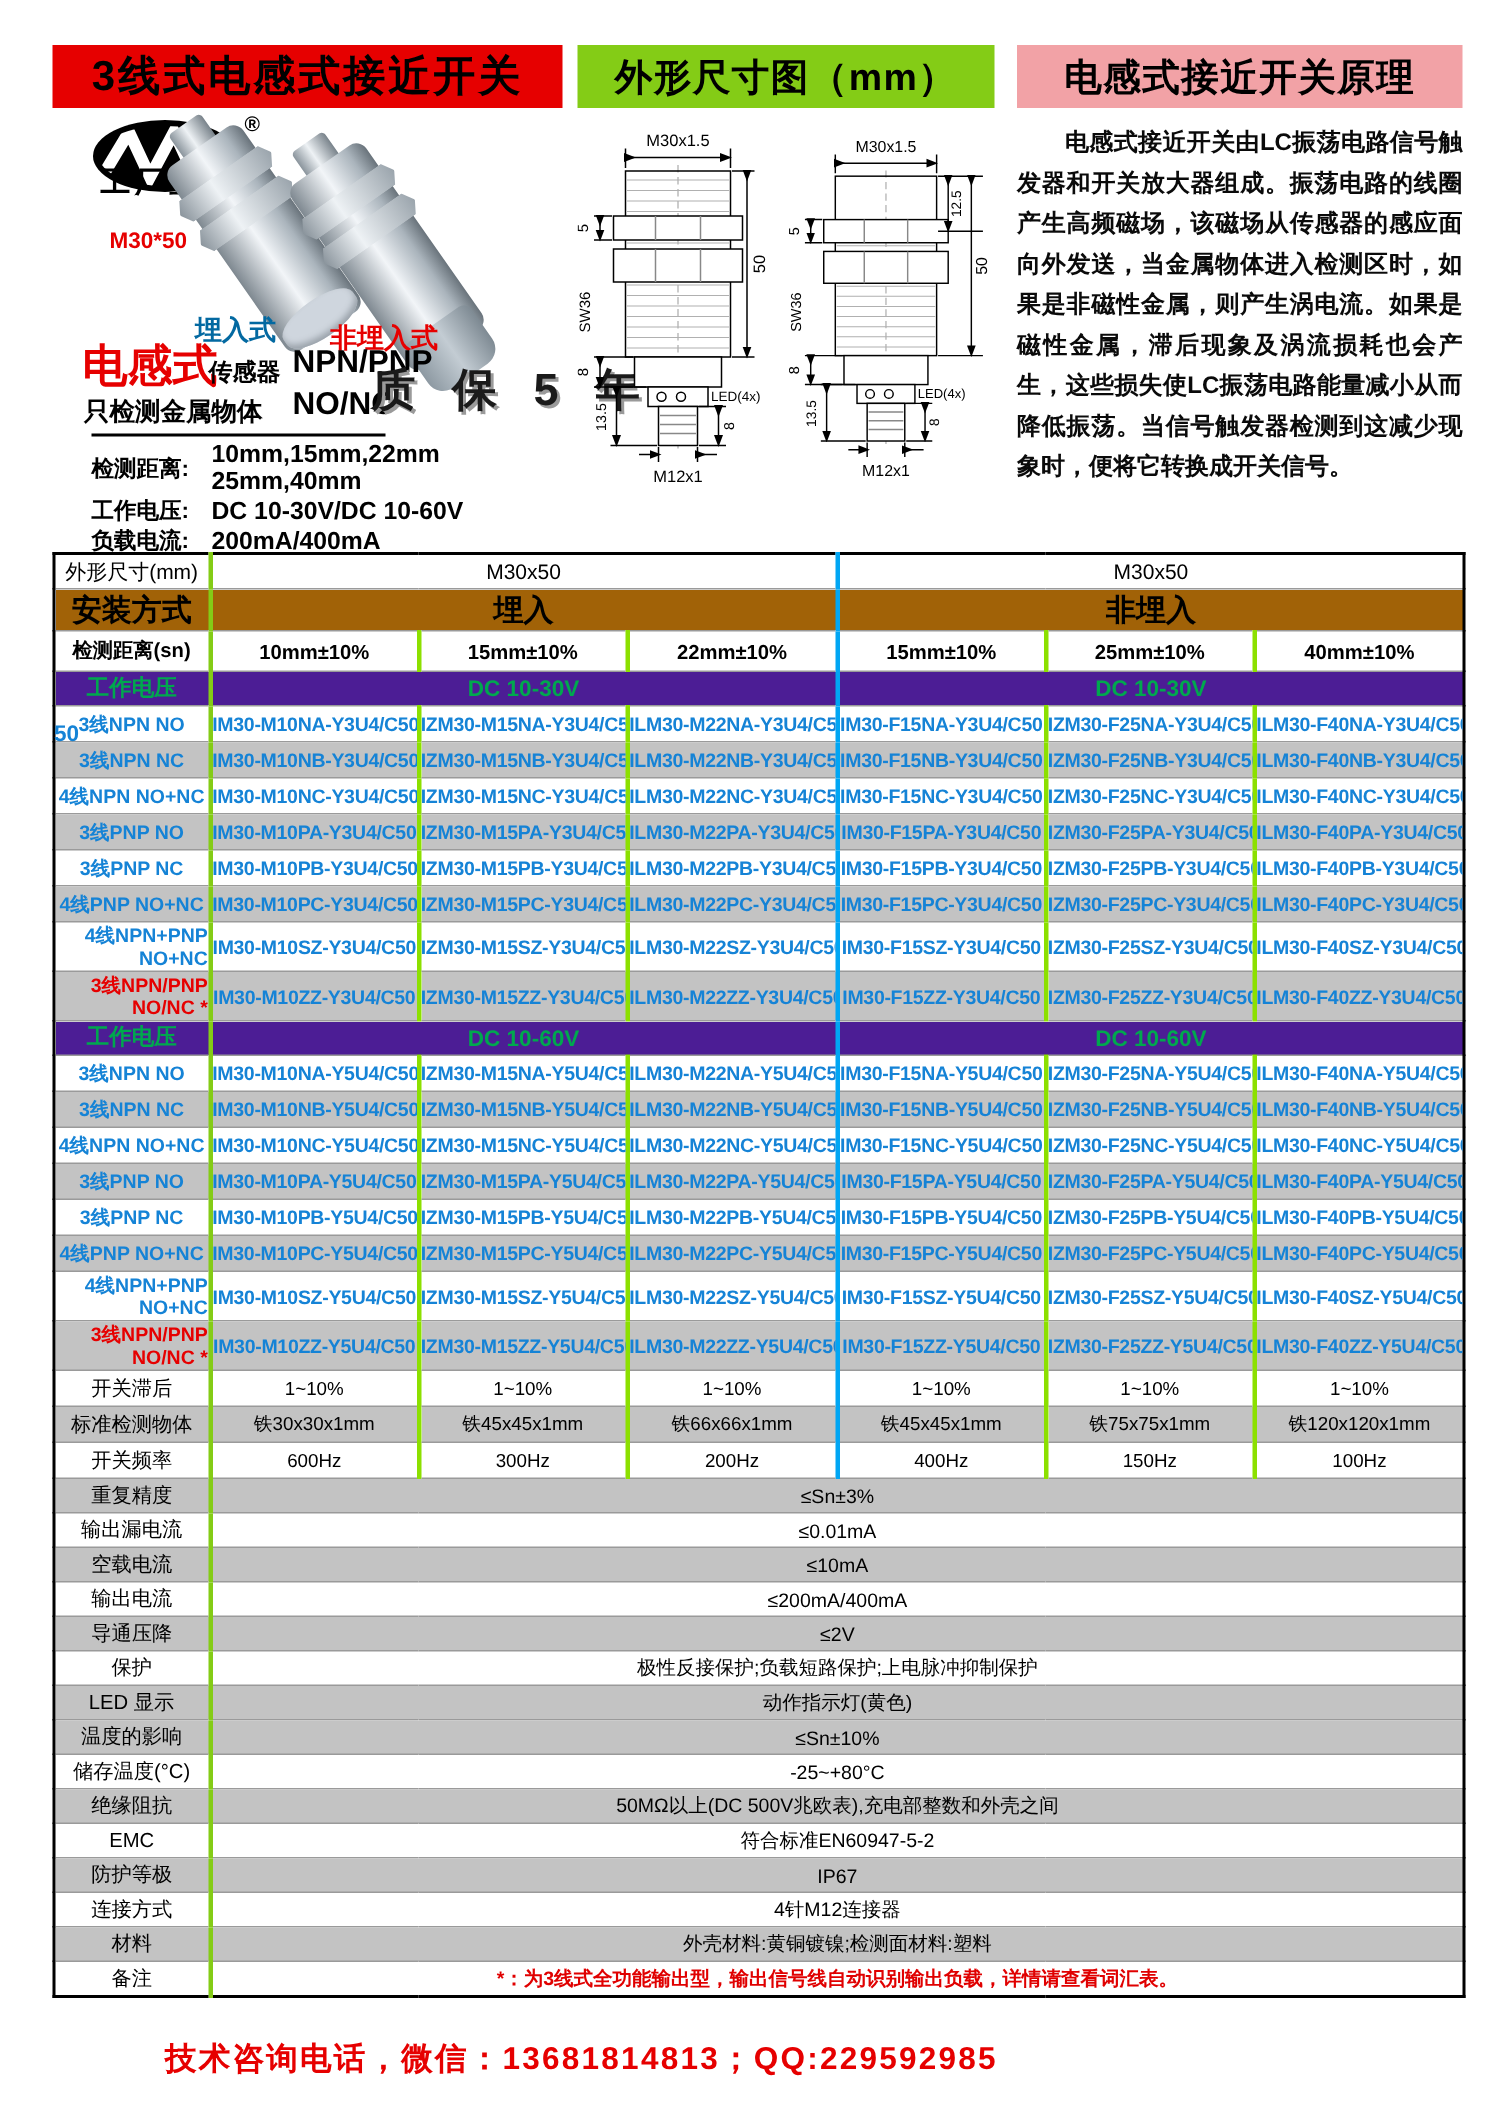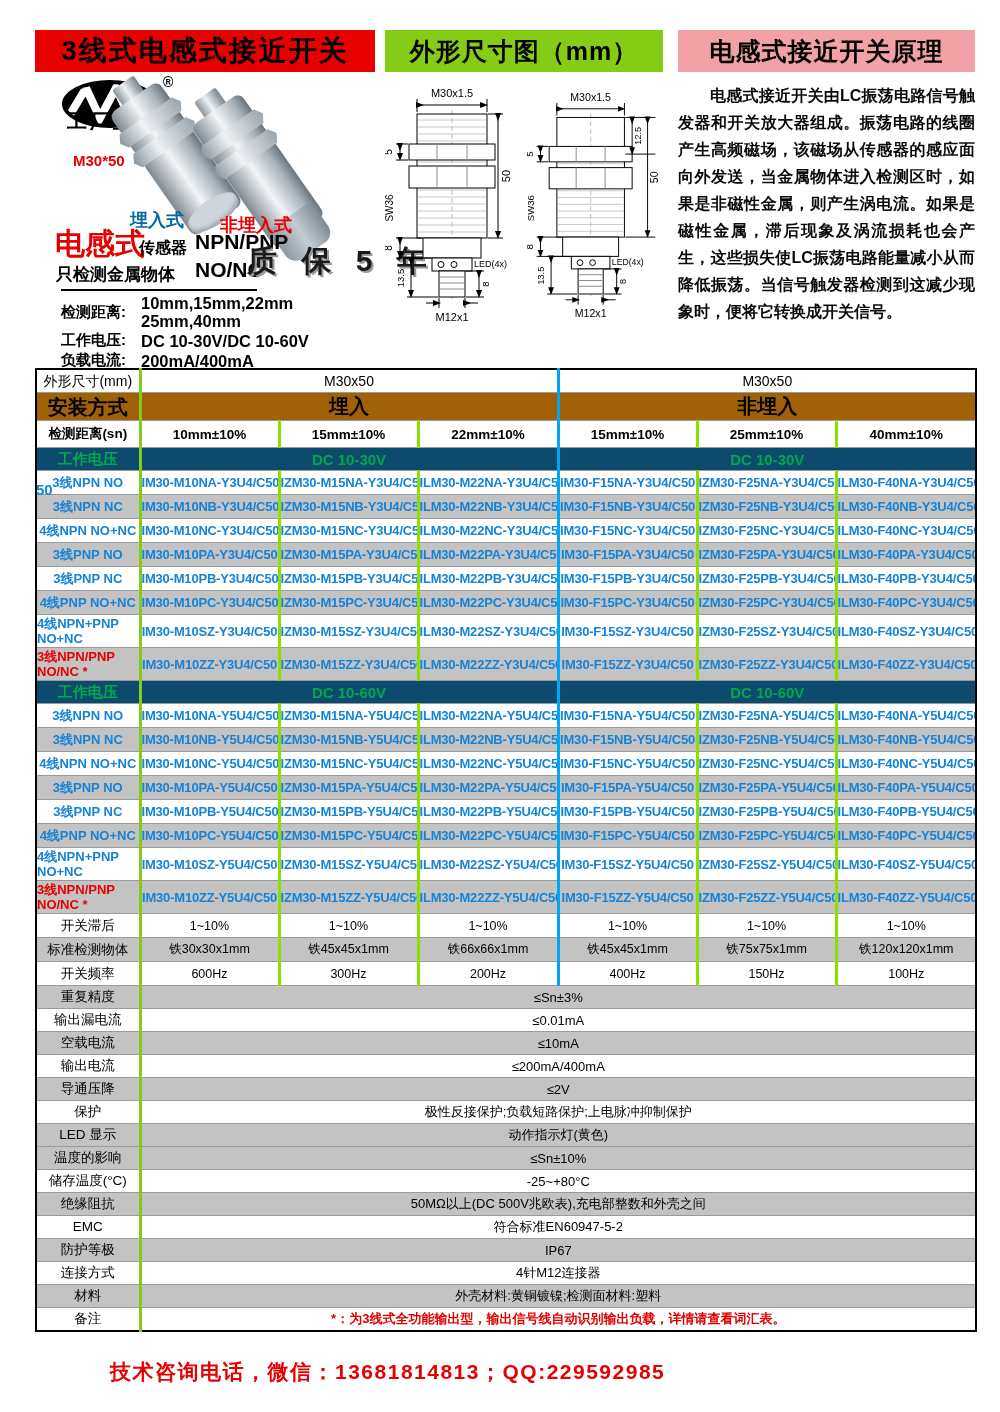--- a/index.html
+++ b/index.html
@@ -60,24 +60,24 @@
              table-layout:fixed;border:2px solid #000;background:#fff;}
   table.spec td{border-top:1px solid #9a9a9a;text-align:center;vertical-align:middle;
                 padding:0;font-size:13px;overflow:hidden;white-space:nowrap;}
   td.lab{text-align:left;padding-left:6px;font-weight:bold;font-size:13px;
          border-right:3px solid #84cc16;white-space:normal;line-height:14px;}
   tr.g td{background:#c3c3c3;}
   tr.r-size td{height:22px;font-size:14px;}
   tr.r-size td.lab{font-weight:normal;}
   tr.r-mount td{height:26px;background:#a16207;font-weight:bold;font-size:20px;}
   tr.r-dist td{height:26px;font-weight:bold;font-size:13.5px;}
-  tr.r-volt td{height:22px;background:#0c4a6e;color:#00a84e;font-weight:bold;font-size:15px;}
+  tr.r-volt td{height:22px;background:#4c1d95;color:#00a84e;font-weight:bold;font-size:15px;}
   tr.r-model td{height:23px;}
   tr.r-model2 td{height:32px;}
-  tr.r-model2 td.lab{text-align:left;padding-left:0;line-height:15px;}
+  tr.r-model2 td.lab{text-align:right;padding-left:0;line-height:15px;}
   tr.r-c3 td{height:23px;font-size:12.5px;}
   tr.r-c3 td.lab{font-weight:normal;font-size:13.5px;}
   tr.r-spec td{height:22px;}
   tr.r-spec td.lab{font-weight:normal;font-size:13.5px;}
   td.pn{color:#1583d6;font-weight:bold;font-size:11.5px;letter-spacing:-0.2px;}
   td.blue{color:#1583d6;}
   td.red{color:#e60000;}
   td.k-full{text-align:left;padding-left:10px;font-size:13.5px;}
   td.rednote{color:#e00000;font-weight:bold;}
   .k-six.c1,.k-six.c2,.k-six.c4,.k-six.c5{border-left:3px solid #8ce000;}

